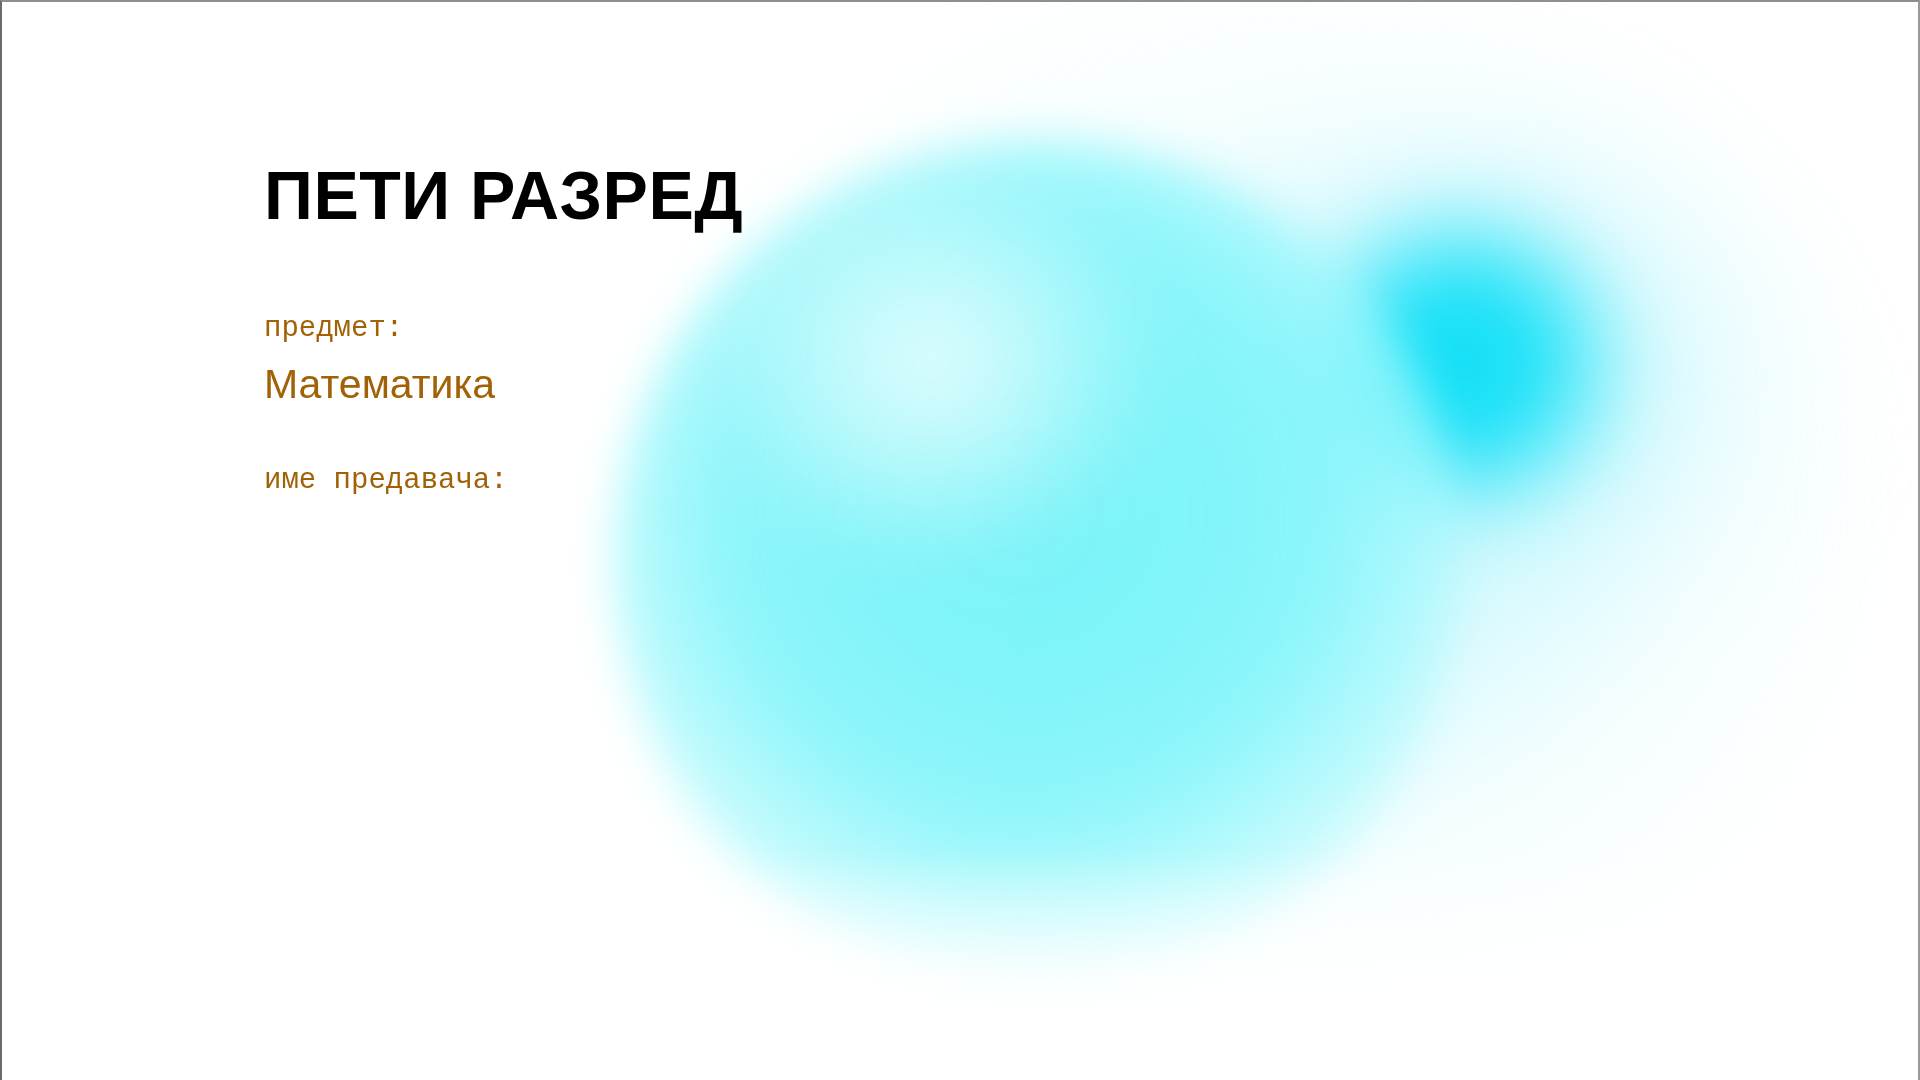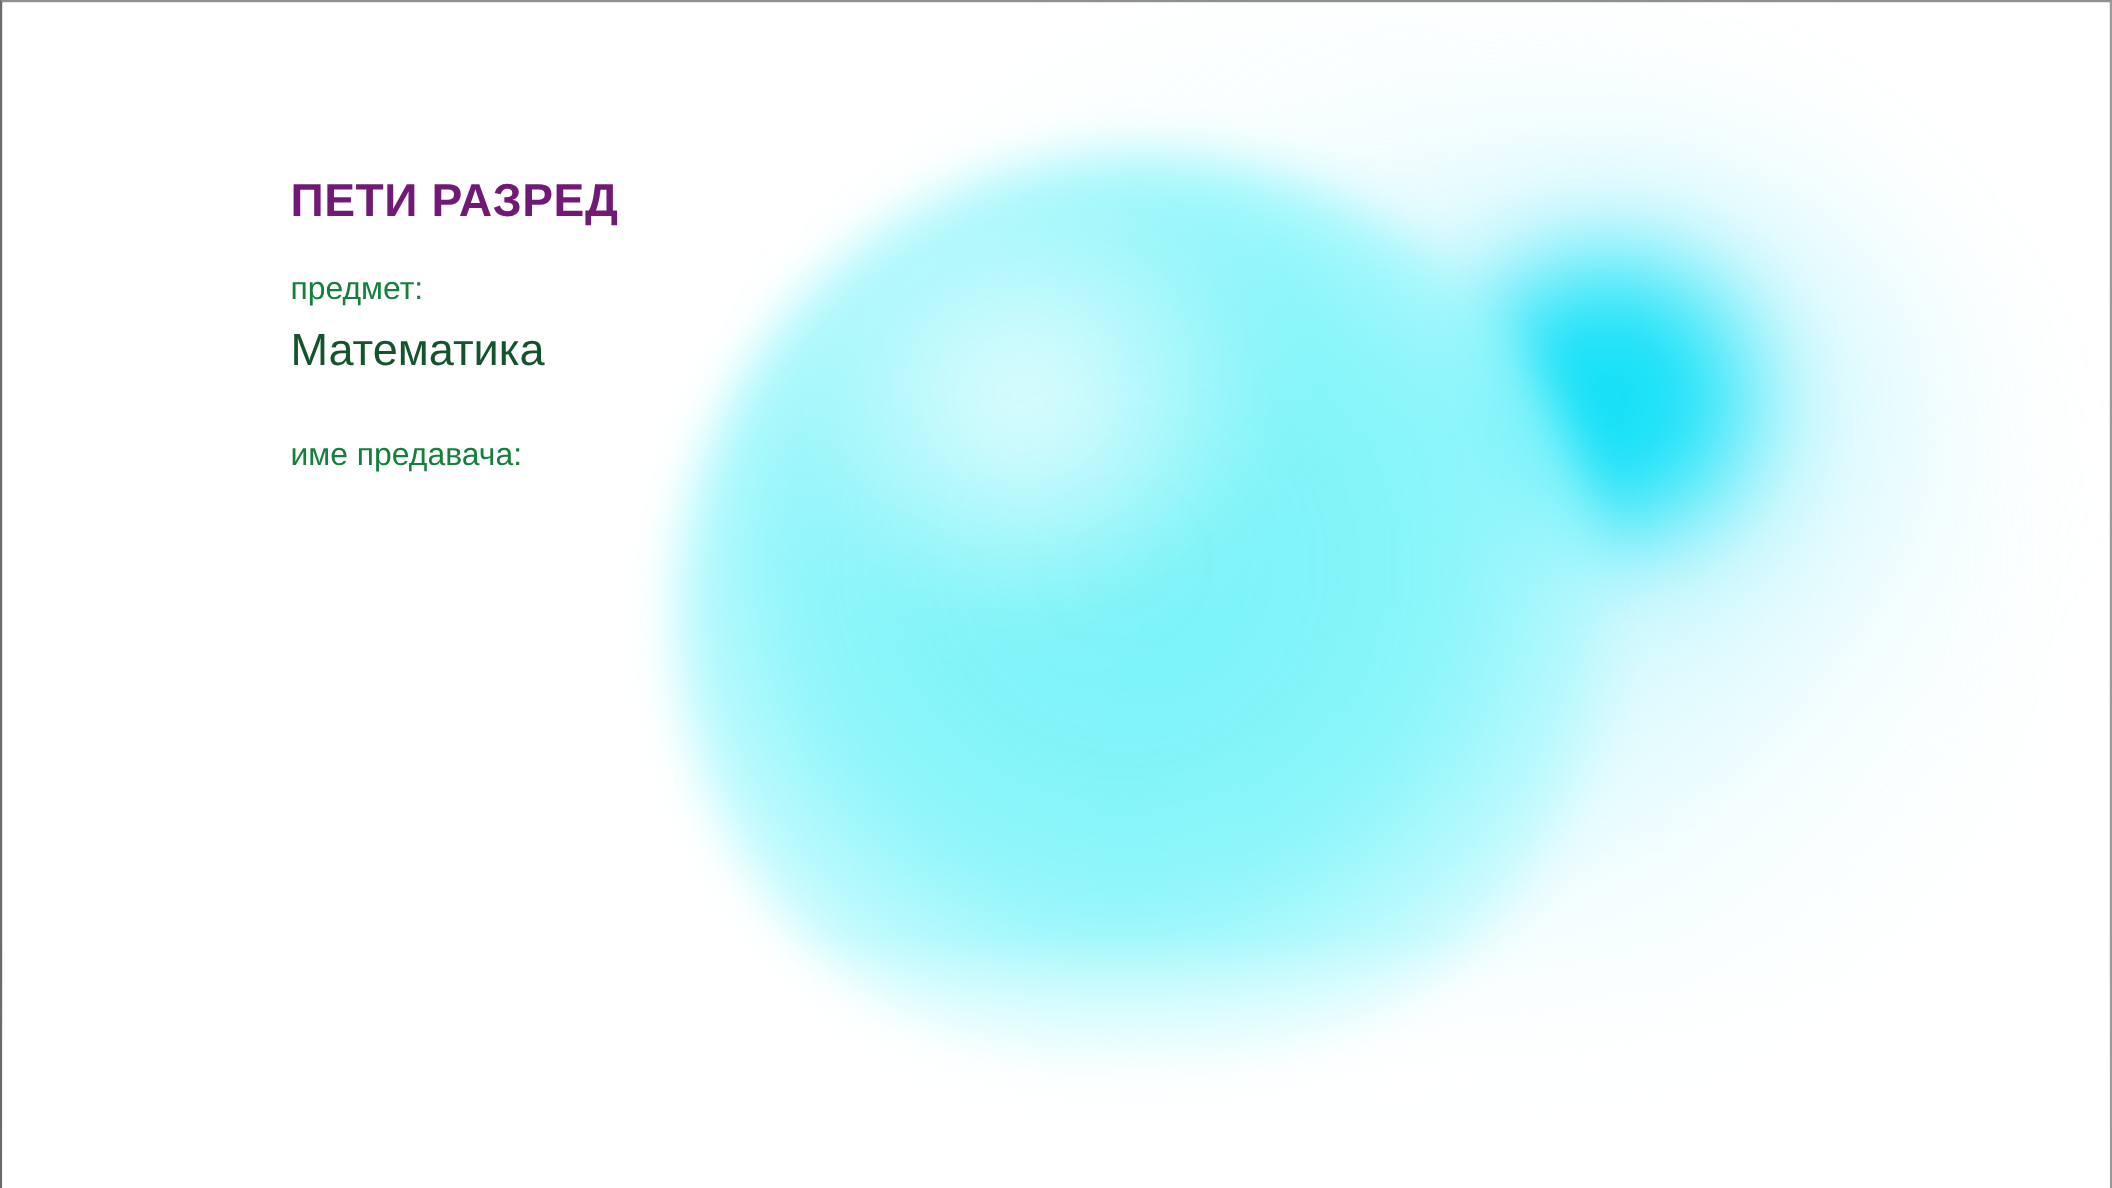--- a/index.html
+++ b/index.html
@@ -131,47 +131,48 @@
   
   .content {
     position: absolute;
     left: 262px;
     top: 158px;
     width: 1100px;
     z-index: 5;
   }
 
   .card-title {
-    font-size: 42px;
+    font-size: 68px;
     font-weight: 700;
     letter-spacing: 0.5px;
-    color: #701a75;
+    color: #000000;
     line-height: 1.05;
-    margin: 0 0 40px 0;
+    margin: 0 0 78px 0;
     white-space: nowrap;
   }
 
   .field {
     margin: 0 0 46px 0;
   }
   .field:last-child { margin-bottom: 0; }
 
   .field-label {
     font-size: 29px;
     font-weight: 400;
-    color: #15803d;
+    color: #a16207;
     line-height: 1.35;
     margin: 0 0 10px 0;
     white-space: nowrap;
+    font-family: Liberation Mono, monospace;
   }
 
   .field-value {
     font-size: 41px;
     font-weight: 400;
-    color: #14532d;
+    color: #a16207;
     line-height: 1.22;
     margin: 0;
     white-space: nowrap;
   }
 
   .field-value.caps {
     letter-spacing: 0.6px;
   }
 
   

